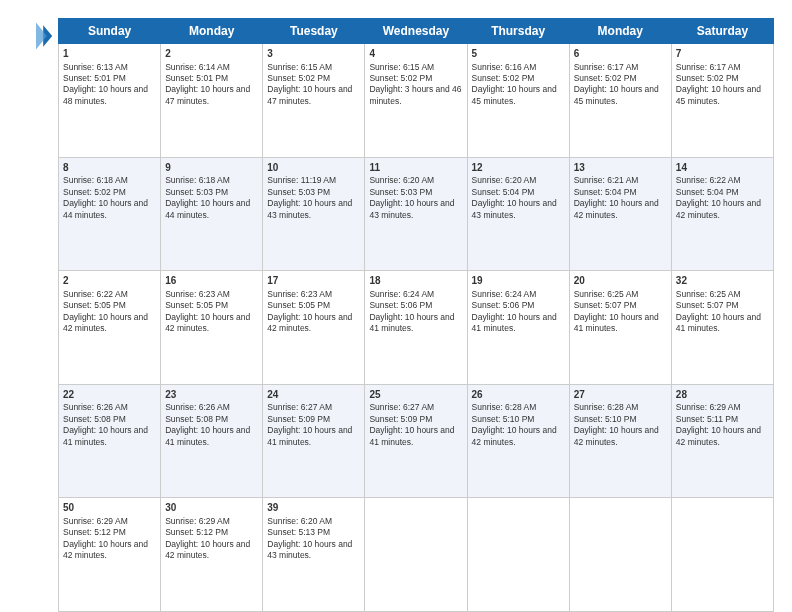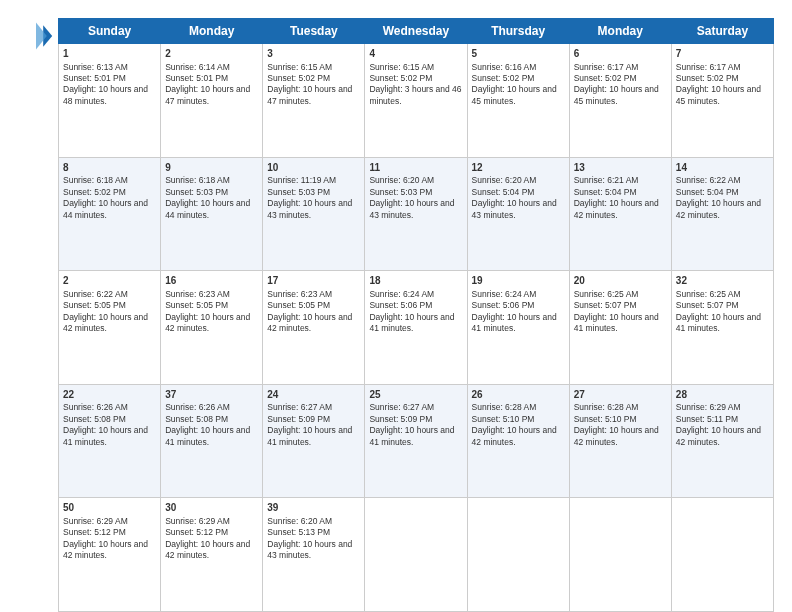--- a/index.html
+++ b/index.html
@@ -157,21 +157,21 @@
           <td><span class="day-num">2</span><span>Sunrise: 6:22 AM</span><br><span>Sunset: 5:05 PM</span><br><span>Daylight: 10 hours and 42 minutes.</span></td>
           <td><span class="day-num">16</span><span>Sunrise: 6:23 AM</span><br><span>Sunset: 5:05 PM</span><br><span>Daylight: 10 hours and 42 minutes.</span></td>
           <td><span class="day-num">17</span><span>Sunrise: 6:23 AM</span><br><span>Sunset: 5:05 PM</span><br><span>Daylight: 10 hours and 42 minutes.</span></td>
           <td><span class="day-num">18</span><span>Sunrise: 6:24 AM</span><br><span>Sunset: 5:06 PM</span><br><span>Daylight: 10 hours and 41 minutes.</span></td>
           <td><span class="day-num">19</span><span>Sunrise: 6:24 AM</span><br><span>Sunset: 5:06 PM</span><br><span>Daylight: 10 hours and 41 minutes.</span></td>
           <td><span class="day-num">20</span><span>Sunrise: 6:25 AM</span><br><span>Sunset: 5:07 PM</span><br><span>Daylight: 10 hours and 41 minutes.</span></td>
           <td><span class="day-num">32</span><span>Sunrise: 6:25 AM</span><br><span>Sunset: 5:07 PM</span><br><span>Daylight: 10 hours and 41 minutes.</span></td>
         </tr>
         <tr>
           <td><span class="day-num">22</span><span>Sunrise: 6:26 AM</span><br><span>Sunset: 5:08 PM</span><br><span>Daylight: 10 hours and 41 minutes.</span></td>
-          <td><span class="day-num">37</span><span>Sunrise: 6:26 AM</span><br><span>Sunset: 5:08 PM</span><br><span>Daylight: 10 hours and 41 minutes.</span></td>
+          <td><span class="day-num">23</span><span>Sunrise: 6:26 AM</span><br><span>Sunset: 5:08 PM</span><br><span>Daylight: 10 hours and 41 minutes.</span></td>
           <td><span class="day-num">24</span><span>Sunrise: 6:27 AM</span><br><span>Sunset: 5:09 PM</span><br><span>Daylight: 10 hours and 41 minutes.</span></td>
           <td><span class="day-num">25</span><span>Sunrise: 6:27 AM</span><br><span>Sunset: 5:09 PM</span><br><span>Daylight: 10 hours and 41 minutes.</span></td>
           <td><span class="day-num">26</span><span>Sunrise: 6:28 AM</span><br><span>Sunset: 5:10 PM</span><br><span>Daylight: 10 hours and 42 minutes.</span></td>
           <td><span class="day-num">27</span><span>Sunrise: 6:28 AM</span><br><span>Sunset: 5:10 PM</span><br><span>Daylight: 10 hours and 42 minutes.</span></td>
           <td><span class="day-num">28</span><span>Sunrise: 6:29 AM</span><br><span>Sunset: 5:11 PM</span><br><span>Daylight: 10 hours and 42 minutes.</span></td>
         </tr>
         <tr>
           <td><span class="day-num">50</span><span>Sunrise: 6:29 AM</span><br><span>Sunset: 5:12 PM</span><br><span>Daylight: 10 hours and 42 minutes.</span></td>
           <td><span class="day-num">30</span><span>Sunrise: 6:29 AM</span><br><span>Sunset: 5:12 PM</span><br><span>Daylight: 10 hours and 42 minutes.</span></td>
           <td><span class="day-num">39</span><span>Sunrise: 6:20 AM</span><br><span>Sunset: 5:13 PM</span><br><span>Daylight: 10 hours and 43 minutes.</span></td>

